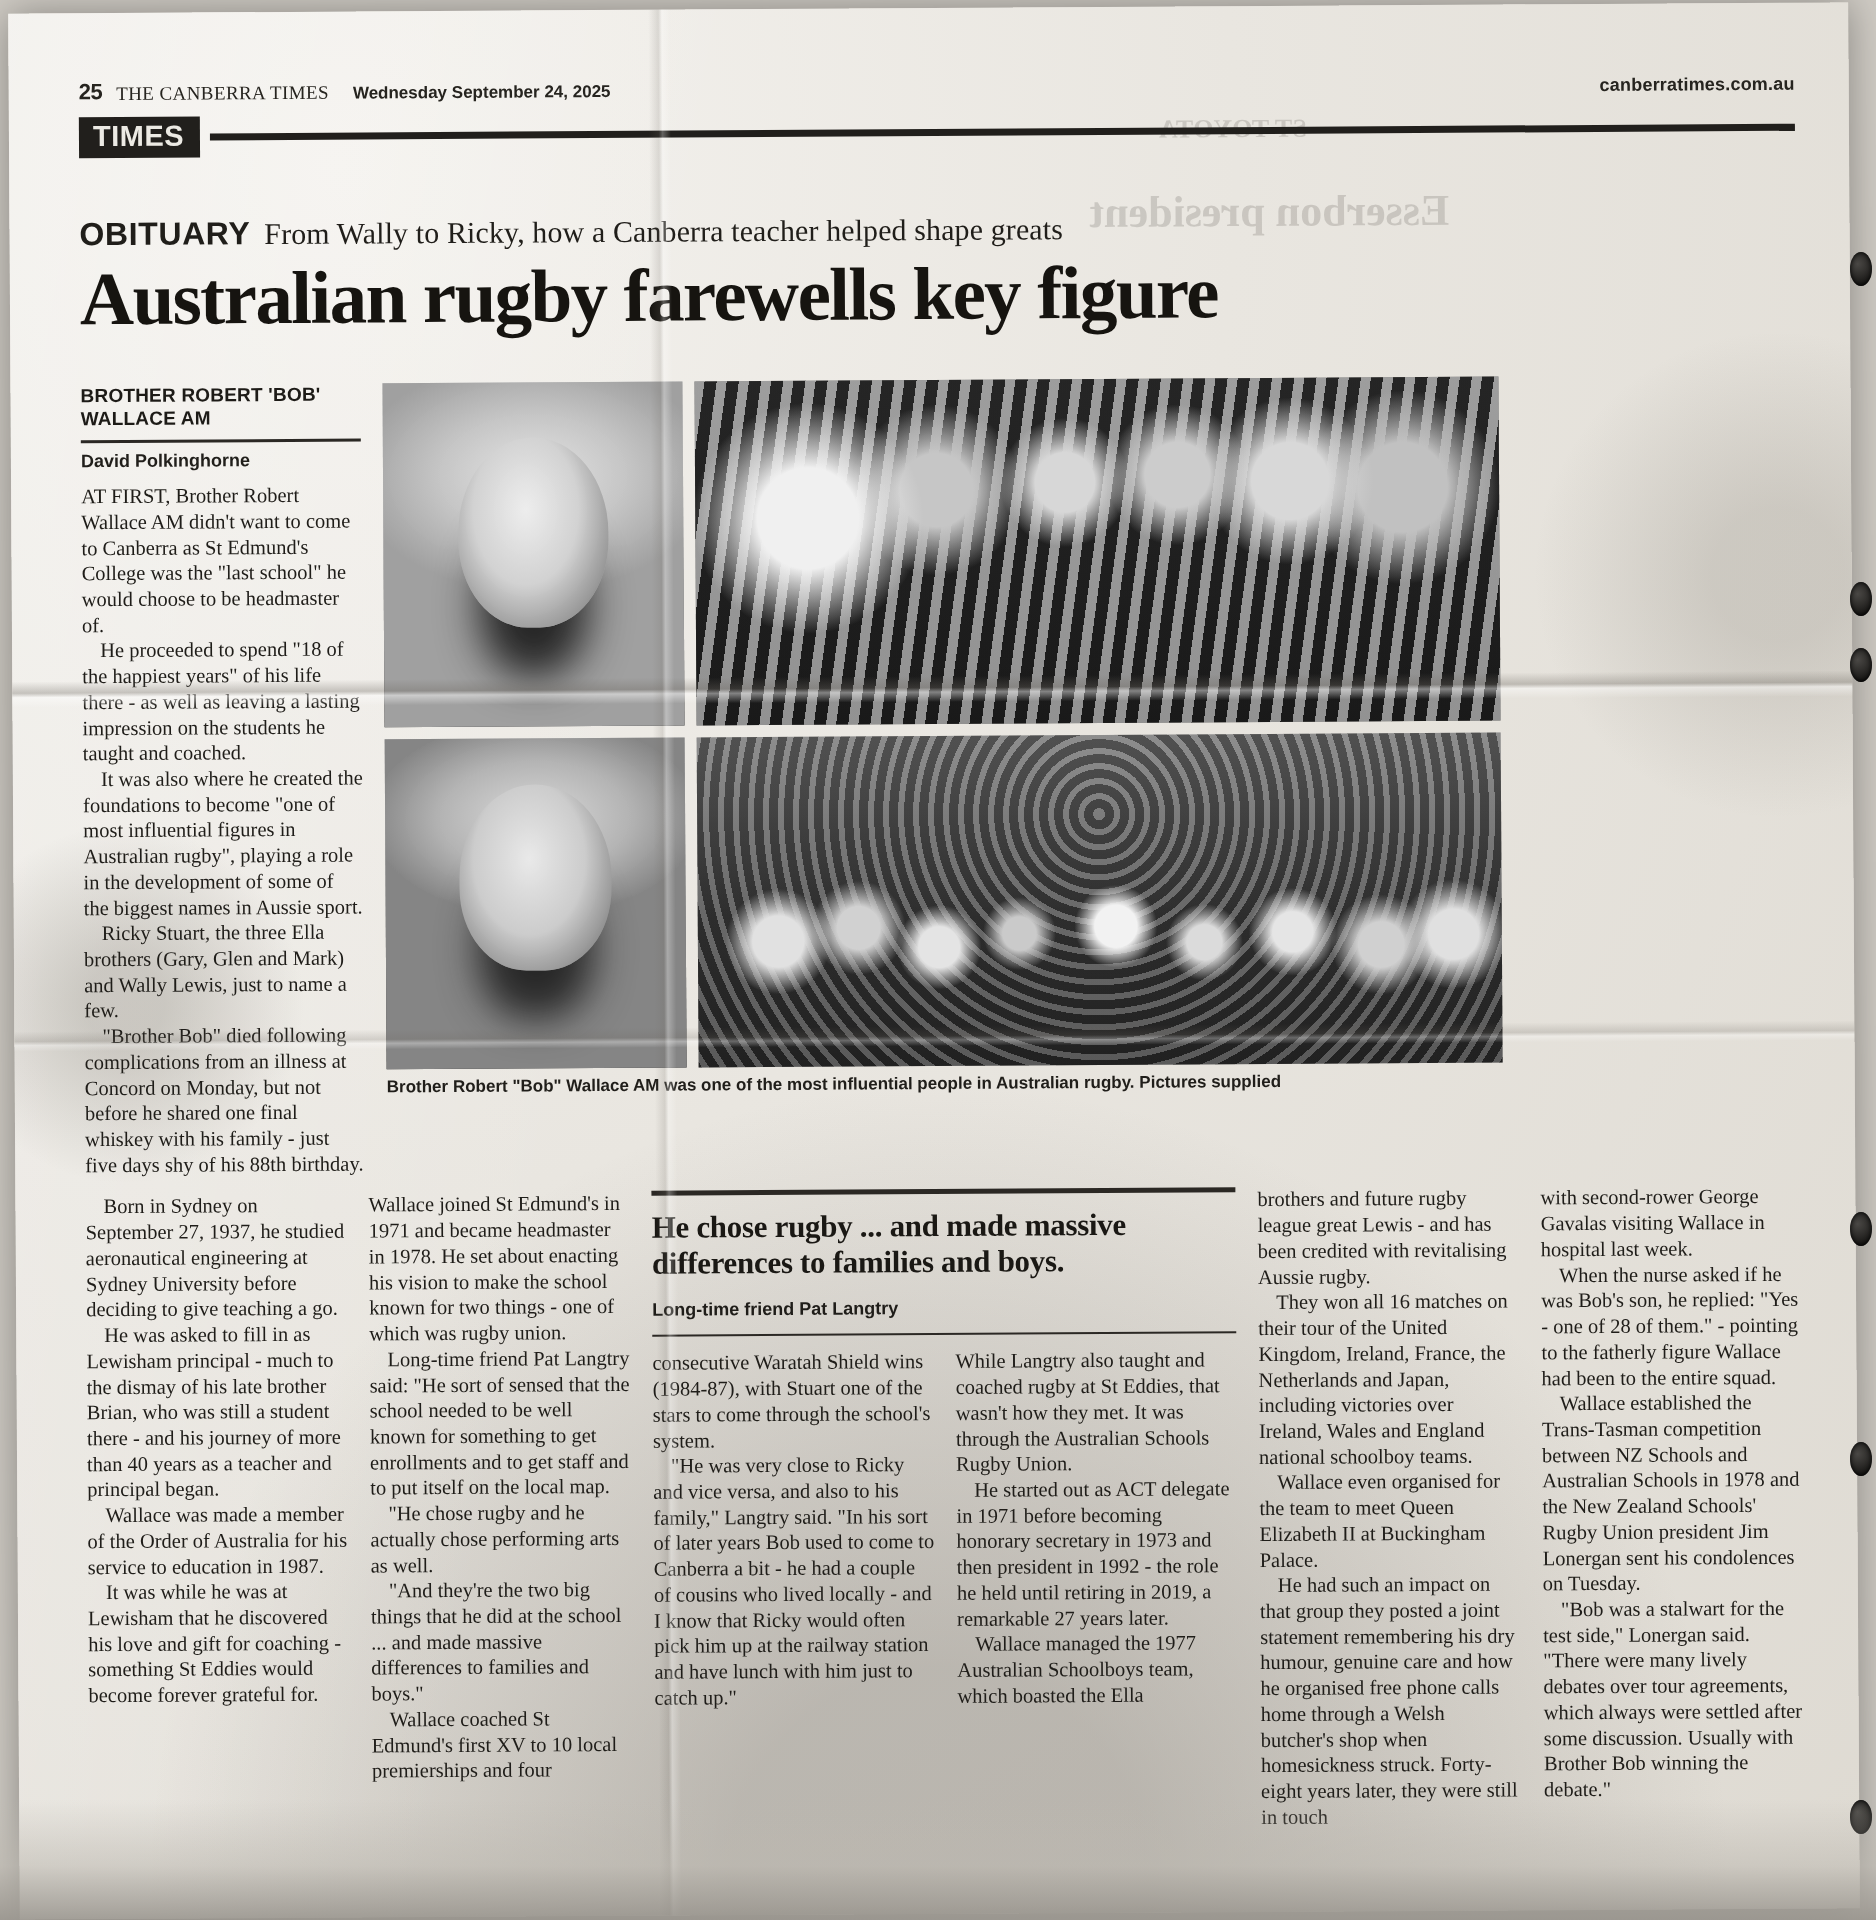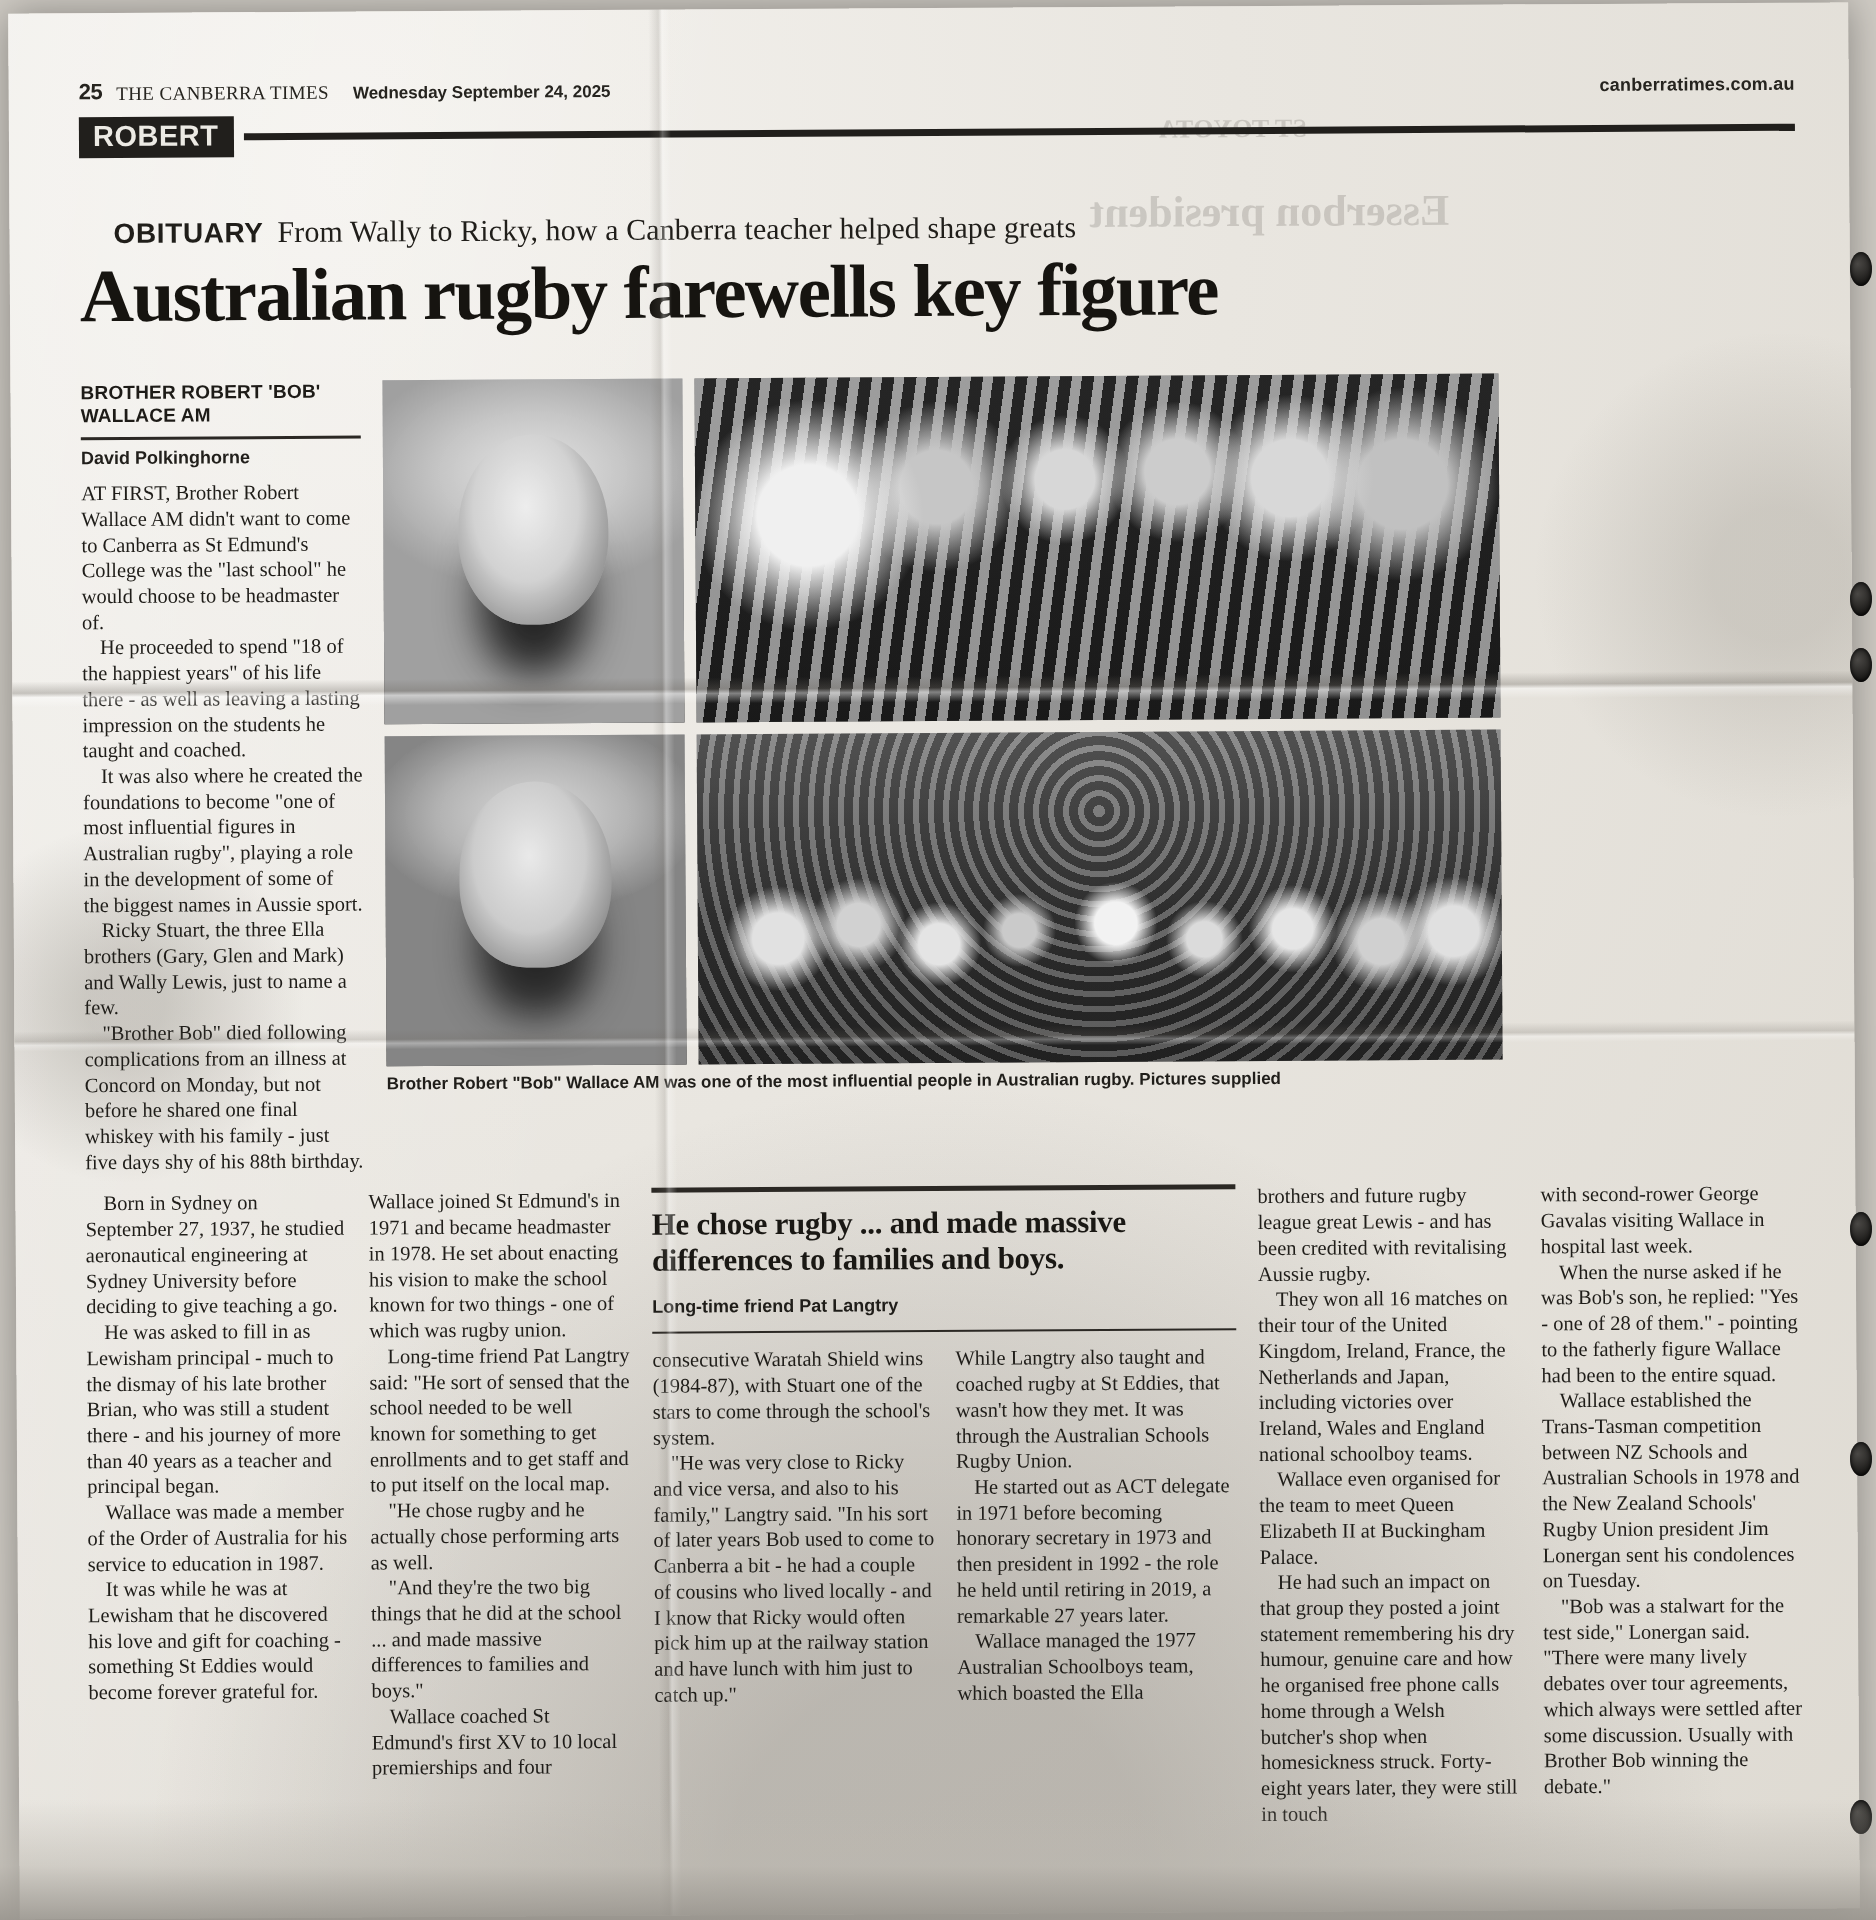--- a/index.html
+++ b/index.html
@@ -135,23 +135,22 @@
   .kicker {
     margin-top: 58px;
     display: flex;
     align-items: baseline;
     gap: 14px;
     color: #201e1a;
   }
   .kicker-label {
     font-family: "Liberation Sans", sans-serif;
     font-weight: bold;
-    font-size: 28px;
+    font-size: 32px;
     letter-spacing: 0.6px;
-    margin-left: 34px;
   }
   .kicker-text {
     font-family: "Liberation Serif", serif;
     font-size: 30px;
     letter-spacing: 0.1px;
   }
   .headline {
     margin-top: 10px;
     font-family: "Liberation Serif", serif;
     font-weight: bold;
@@ -358,21 +357,21 @@
     <div id="content">
 
       <div class="masthead">
         <span class="page-num">25</span>
         <span class="paper-name">THE CANBERRA TIMES</span>
         <span class="issue-date">Wednesday September 24, 2025</span>
         <span class="web-url">canberratimes.com.au</span>
       </div>
 
       <div class="section-row">
-        <span class="section-flag">ROBERT</span>
+        <span class="section-flag">TIMES</span>
         <span class="section-rule"></span>
       </div>
 
       <div class="kicker">
         <span class="kicker-label">OBITUARY</span>
         <span class="kicker-text">From Wally to Ricky, how a Canberra teacher helped shape greats</span>
       </div>
       <h1 class="headline">Australian rugby farewells key figure</h1>
 
       <div class="main-area">

